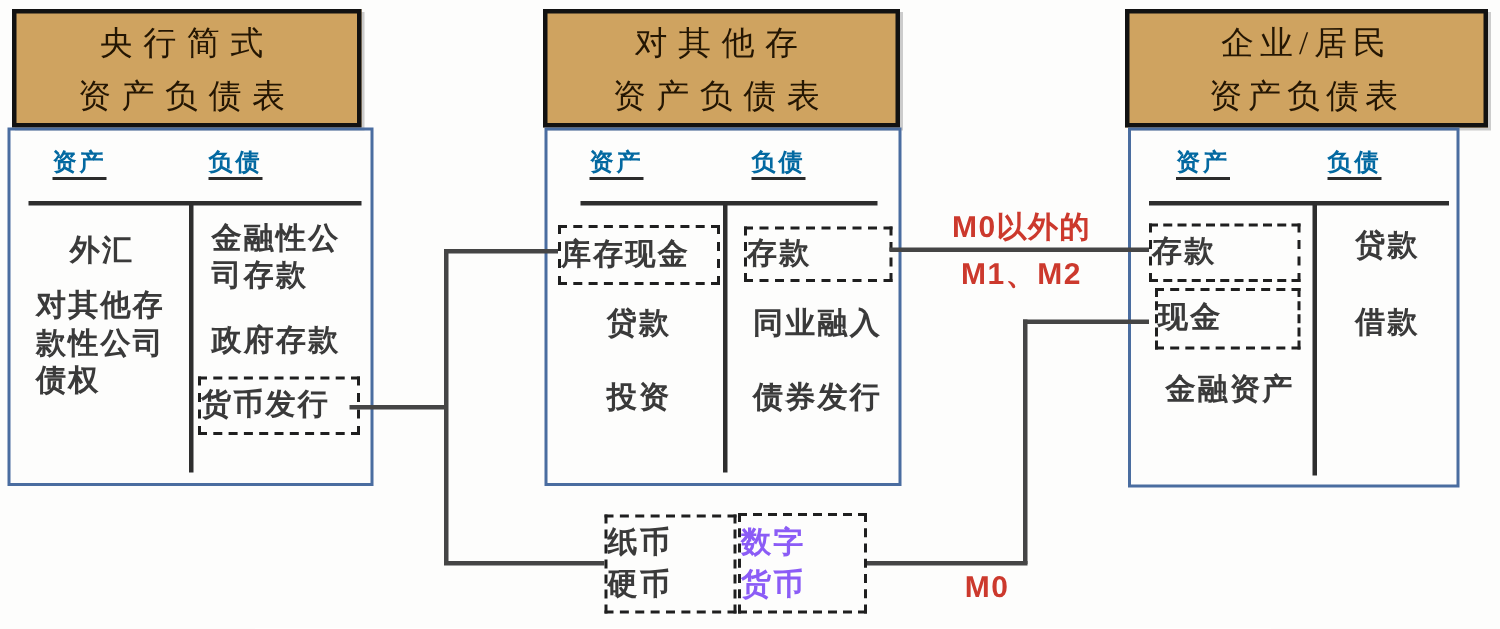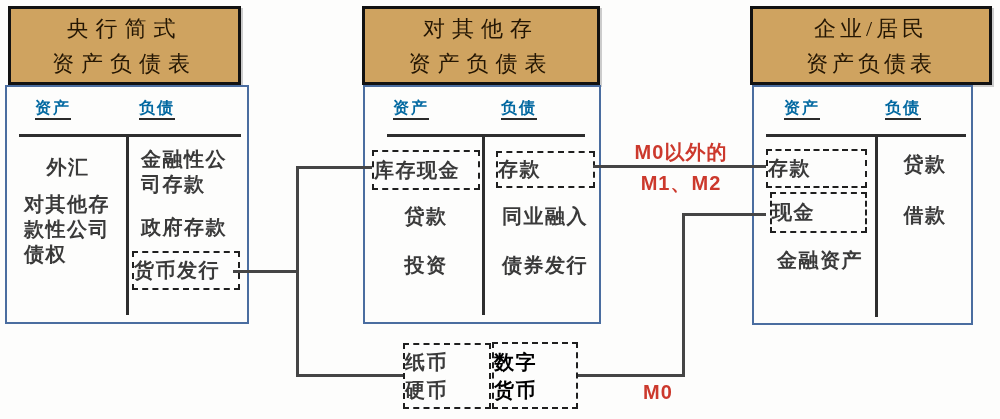--- a/index.html
+++ b/index.html
@@ -122,21 +122,21 @@
 
     <div class="item" style="left:130px;top:65px;width:82px">贷款</div>
     <div class="item" style="left:130px;top:116px;width:82px">借款</div>
   </div>
 
   <div class="dashbox" style="left:403px;top:343px;width:88px;height:66px">
     <div class="item" style="line-height:28px">纸币
 硬币</div>
   </div>
   <div class="dashbox" style="left:492px;top:342px;width:86px;height:67px">
-    <div class="item" style="line-height:28px;font-weight:900;color:#000000">数字
+    <div class="item" style="line-height:28px;font-weight:900;color:#8b5cf6">数字
 货币</div>
   </div>
 
   <div class="hline" style="left:233px;top:270px;width:65px"></div>
   <div class="vline" style="left:296px;top:166px;height:210px"></div>
   <div class="hline" style="left:296px;top:166px;width:76px"></div>
   <div class="hline" style="left:296px;top:374px;width:107px"></div>
 
   <div class="hline" style="left:593px;top:165px;width:173px"></div>
 

